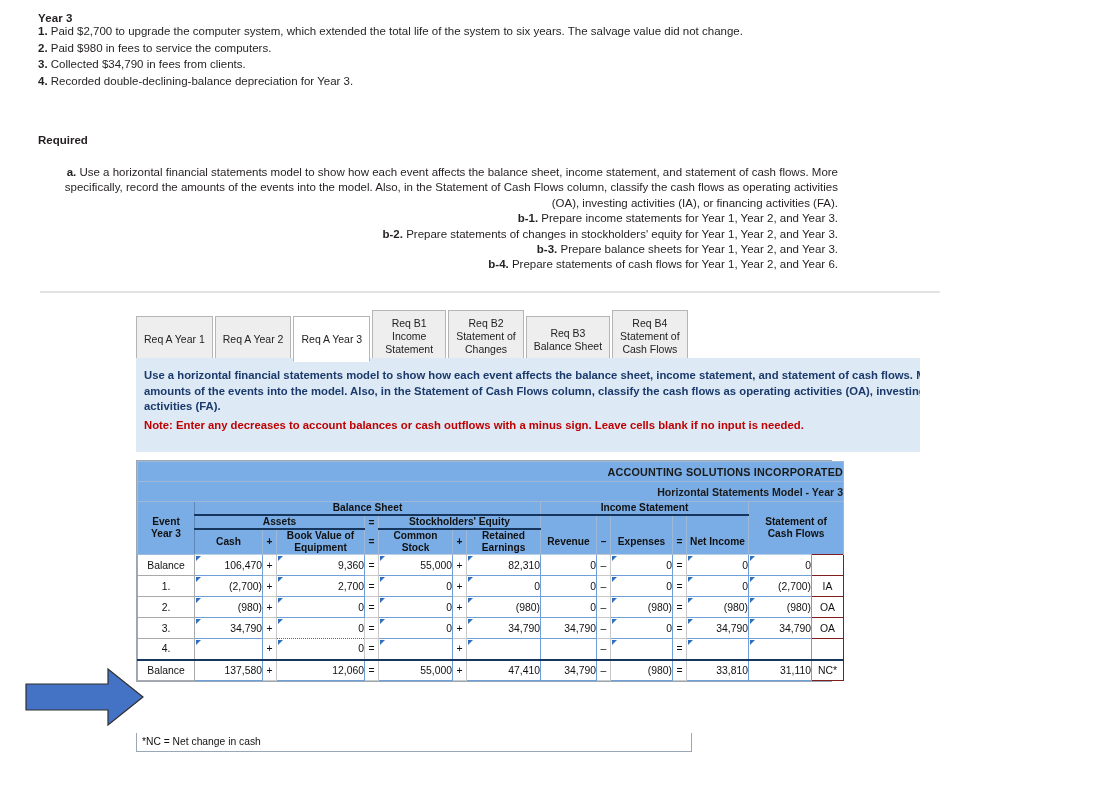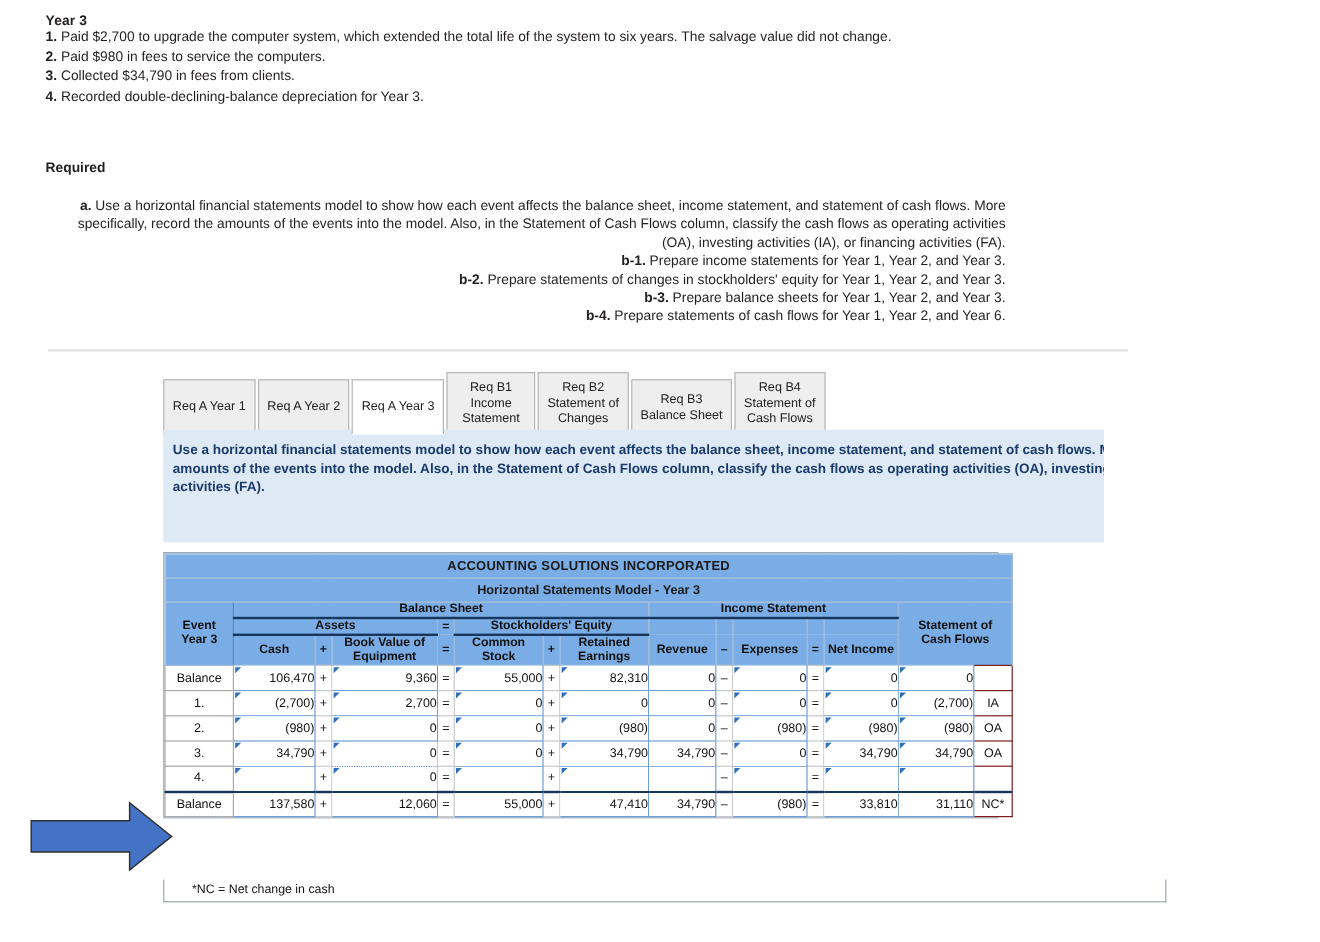--- a/index.html
+++ b/index.html
@@ -47,21 +47,21 @@
   .instr-inner { width: 900px; }
   .instr p { margin: 0; font-size: 11.3px; line-height: 15.6px; color: #1b3a6b; font-weight: bold; white-space: nowrap; }
   .instr p.note { color: #c00000; margin-top: 3px; }
 
   
   .sheet { position: absolute; left: 136px; top: 460px; width: 696px; border: 1px solid #9aa7b5; }
   table.fs { border-collapse: collapse; width: 100%; table-layout: fixed; font-size: 10.2px; }
   table.fs td { padding: 0; }
 
   .bluerow td {
-    background: #7aade5; color: #1a1a1a; text-align: center; font-weight: bold;
+    background: #7aade5; color: #1a1a1a; text-align: right; font-weight: bold;
     font-size: 10.6px; border: 1px solid #9fb8d6; height: 20px;
   }
   .bluerow td.title1 { font-size: 10.8px; letter-spacing: .2px; }
 
   .hdr td {
     background: #7aade5; color: #111; text-align: center; font-weight: bold;
     border-left: 1px solid #9fb8d6; border-right: 1px solid #9fb8d6;
     vertical-align: middle; font-size: 10.2px; line-height: 12px;
   }
   .hdr td.grp { border-bottom: 2px solid #17365d; }
@@ -92,23 +92,23 @@
   }
   td.cfclass {
     background: #ffffff; text-align: center; border: 1px solid #7f1d1d;
     font-size: 10.4px; color: #111;
   }
   tr.totalrow td.datacell { border-top: 2px solid #17365d; }
   tr.totalrow td.lbl, tr.totalrow td.op, tr.totalrow td.cfclass { border-top: 2px solid #17365d; }
   tr.totalrow td.datacell::before { display: none; }
 
   .footnote {
-    position: absolute; left: 136px; top: 733px; width: 836px; height: 19px;
+    position: absolute; left: 136px; top: 733px; width: 556px; height: 19px;
     background: #ffffff; border: 1px solid #9aa7b5; border-top: none;
-    font-size: 10.3px; padding: 3px 0 0 23px; color: #111;
+    font-size: 10.3px; padding: 3px 0 0 5px; color: #111;
   }
 
   
   .arrow { position: absolute; left: 24px; top: 666px; width: 122px; height: 62px; }
 </style>
 </head>
 <body>
 <div id="page">
 
 <div class="prob">
@@ -175,20 +175,21 @@
   <div class="tab">Req B4
 Statement of
 Cash Flows</div>
 </div>
 
 <div class="instr">
   <div class="instr-inner">
     <p>Use a horizontal financial statements model to show how each event affects the balance sheet, income statement, and statement of cash flows. More</p>
     <p>amounts of the events into the model. Also, in the Statement of Cash Flows column, classify the cash flows as operating activities (OA), investing ac</p>
     <p>activities (FA).</p>
+    <p class="note">Note: Enter any decreases to account balances or cash outflows with a minus sign. Leave cells blank if no input is needed.</p>
   </div>
 </div>
 
 <div class="sheet">
 <table class="fs">
   <colgroup>
     <col style="width:57px">
           <col style="width:68px">
           <col style="width:14px">
           <col style="width:88px">

